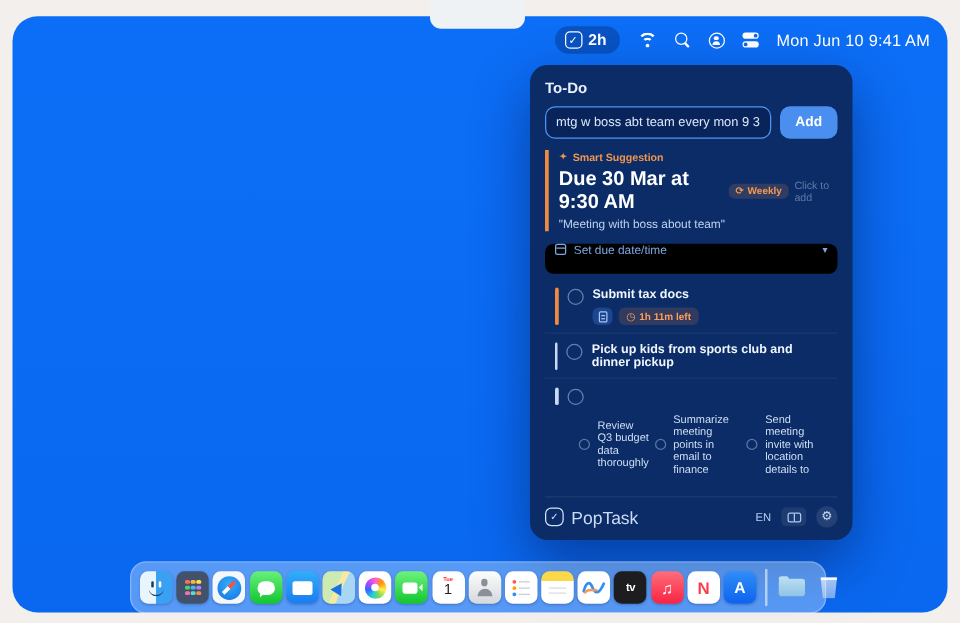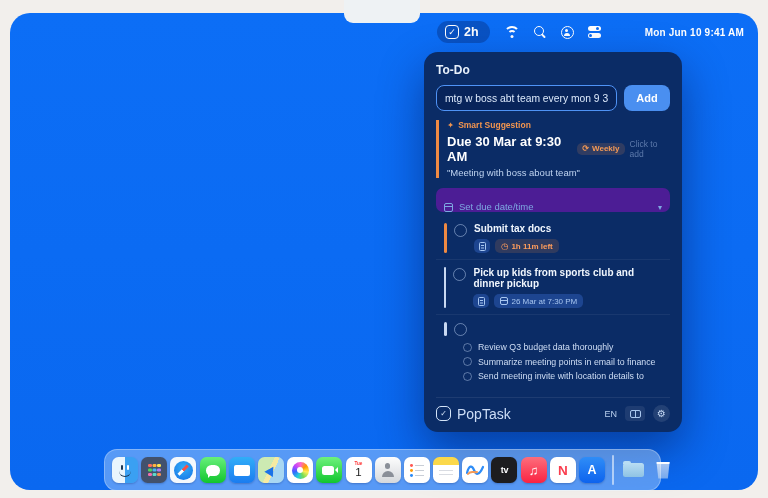--- a/index.html
+++ b/index.html
@@ -30,45 +30,45 @@
     transform:rotate(45deg); left:7px; top:9px; }
   .usr { width:13px; height:13px; border:1.5px solid #fff; border-radius:50%; position:relative; }
   .usr::before { content:""; position:absolute; width:3.4px; height:3.4px; background:#fff; border-radius:50%;
     left:3.3px; top:2px; }
   .usr::after { content:""; position:absolute; width:6px; height:3px; background:#fff;
     border-radius:3px 3px 0 0; left:2px; bottom:1.2px; }
   .cc { display:flex; flex-direction:column; gap:2px; }
   .cc i { width:13px; height:5px; background:#fff; border-radius:3px; position:relative; display:block; }
   .cc i::after { content:""; position:absolute; width:3px; height:3px; border-radius:50%; background:#0b6cf5; top:1px; }
   .cc .ta::after { right:1.2px; } .cc .tb::after { left:1.2px; }
-  .mb-clock { color:#fff; font-size:10px; font-weight:700; letter-spacing:.2px;margin-left:30px; }
+  .mb-clock { color:#fff; font-size:13px; font-weight:400; letter-spacing:.2px; }
 
   
   .panel { position:absolute; left:424px; top:52px; width:258px; height:380px;
     background:#0b2c66; border-radius:14px; box-shadow:0 18px 45px rgba(2,10,60,.45);
     padding:11px 12px 10px; display:flex; flex-direction:column; }
   .p-title { color:#e9f1fb; font-size:12px; font-weight:700; }
   .inrow { display:flex; gap:7px; margin-top:8px; }
   .tinput { flex:1; height:26px; background:#08245a; border:1.5px solid #4f93f6; border-radius:8px;
     color:#dcE9fb; font-size:10.3px; padding:0 8px; outline:none;
     font-family:"Liberation Sans","DejaVu Sans",sans-serif; }
   .addbtn { width:46px; height:26px; background:#4a8ff0; border:0; border-radius:8px;
     color:#fff; font-size:11px; font-weight:700; cursor:pointer; }
 
   .sugg { margin-top:9px; border-left:3px solid #ef8a43; padding-left:8px; }
   .s1 { display:flex; align-items:center; gap:4px; color:#f2954f; font-size:8.5px; font-weight:700; }
   .s2 { display:flex; align-items:center; gap:5px; margin-top:3.5px; }
-  .s-due { color:#fff; font-size:13px; font-weight:700; }
+  .s-due { color:#fff; font-size:16px; font-weight:700; }
   .weekly { display:flex; align-items:center; gap:3px; background:rgba(242,148,78,.16); color:#f59a55;
     font-size:8px; font-weight:700; border-radius:5px; padding:1.5px 5px; }
   .cta { margin-left:auto; color:#5d7aab; font-size:8.5px; }
   .s3 { margin-top:3.5px; color:#bed3f0; font-size:9.5px; }
 
-  .setdue { margin-top:10px; height:24px; background:#4c1d95; border-radius:7px;
-    display:flex; align-items:flex-end; gap:6px; padding:0 8px; }
+  .setdue { margin-top:10px; height:24px; background:#000000; border-radius:7px;
+    display:flex; align-items:flex-start; gap:6px; padding:0 8px; }
   .cal { width:9px; height:9px; border:1.2px solid #7ea8e2; border-radius:2px; position:relative; flex:none; }
   .cal::before { content:""; position:absolute; left:0; right:0; top:1.5px; height:1.2px; background:#7ea8e2; }
   .sd-label { color:#7ea8e2; font-size:9.5px; }
   .chevd { margin-left:auto; color:#7ea8e2; font-size:8px; }
 
   .tabs { margin-top:10px; background:#163c82; border-radius:8px; padding:3px; display:flex; }
   .tab { flex:1; height:18px; display:flex; align-items:center; justify-content:center; gap:4px;
     color:#a7c4ec; font-size:9px; border-radius:6px; cursor:pointer; }
   .tab .cnt { width:11px; height:11px; border:1px solid rgba(167,196,236,.6); border-radius:50%;
     font-size:7px; display:flex; align-items:center; justify-content:center; }
@@ -89,21 +89,21 @@
     background:#1d4590; font-size:8px; color:#a7c6f0; }
   .chip.note { padding:0; width:16px; justify-content:center; }
   .doc { width:7px; height:9px; border:1px solid #a7c6f0; border-radius:1.5px; position:relative; }
   .doc::after { content:""; position:absolute; left:1px; right:1px; top:2px; height:1px; background:#a7c6f0;
     box-shadow:0 2.5px 0 #a7c6f0; }
   .chip.time { background:rgba(242,140,64,.16); color:#ff9d5c; font-weight:700; }
   .clockg { font-size:8.5px; line-height:1; }
   .chip.steps { color:#e9f1fb; font-weight:700; }
   .chip .cal { border-color:#a7c6f0; width:8px; height:8px; }
   .chip .cal::before { background:#a7c6f0; }
-  .subs { margin:6px 0 0 19px; display:flex; flex-direction:column; gap:4.5px; }
+  .subs { margin:6px 0 0 19px; display:flex; flex-direction:row; gap:4.5px; }
   .sub { display:flex; align-items:center; gap:6px; }
   .sub i { width:9px; height:9px; border:1.2px solid rgba(190,212,245,.45); border-radius:50%; flex:none; }
   .sub span { color:#cfdef5; font-size:8.8px; }
 
   .pfoot { margin-top:auto; border-top:1px solid rgba(255,255,255,.08); padding-top:7px;
     display:flex; align-items:center; }
   .logo { width:15px; height:15px; border:1.6px solid #d4e4f8; border-radius:5px; color:#d4e4f8;
     font-size:8px; font-weight:700; display:flex; align-items:center; justify-content:center; }
   .brand { margin-left:6px; color:#cdddf6; font-size:14px; font-weight:400; }
   .f-right { margin-left:auto; display:flex; align-items:center; gap:8px; }
@@ -260,29 +260,20 @@
         </div>
       </div>
     </div>
 
     <div class="task">
       <div class="trow">
         <span class="bar light"></span>
         <span class="ckc"></span>
         <div>
           <div class="t-title">Pick up kids from sports club and dinner pickup</div>
-          <div class="badges">
-            <span class="chip note">
-                <span class="doc"></span>
-              </span>
-            <span class="chip">
-              <span class="cal"></span>
-              <span>26 Mar at 7:30 PM</span>
-            </span>
-          </div>
         </div>
       </div>
     </div>
 
     <div class="task">
       <div class="trow">
         <span class="bar light"></span>
         <span class="ckc"></span>
       </div>
       <div class="subs">

